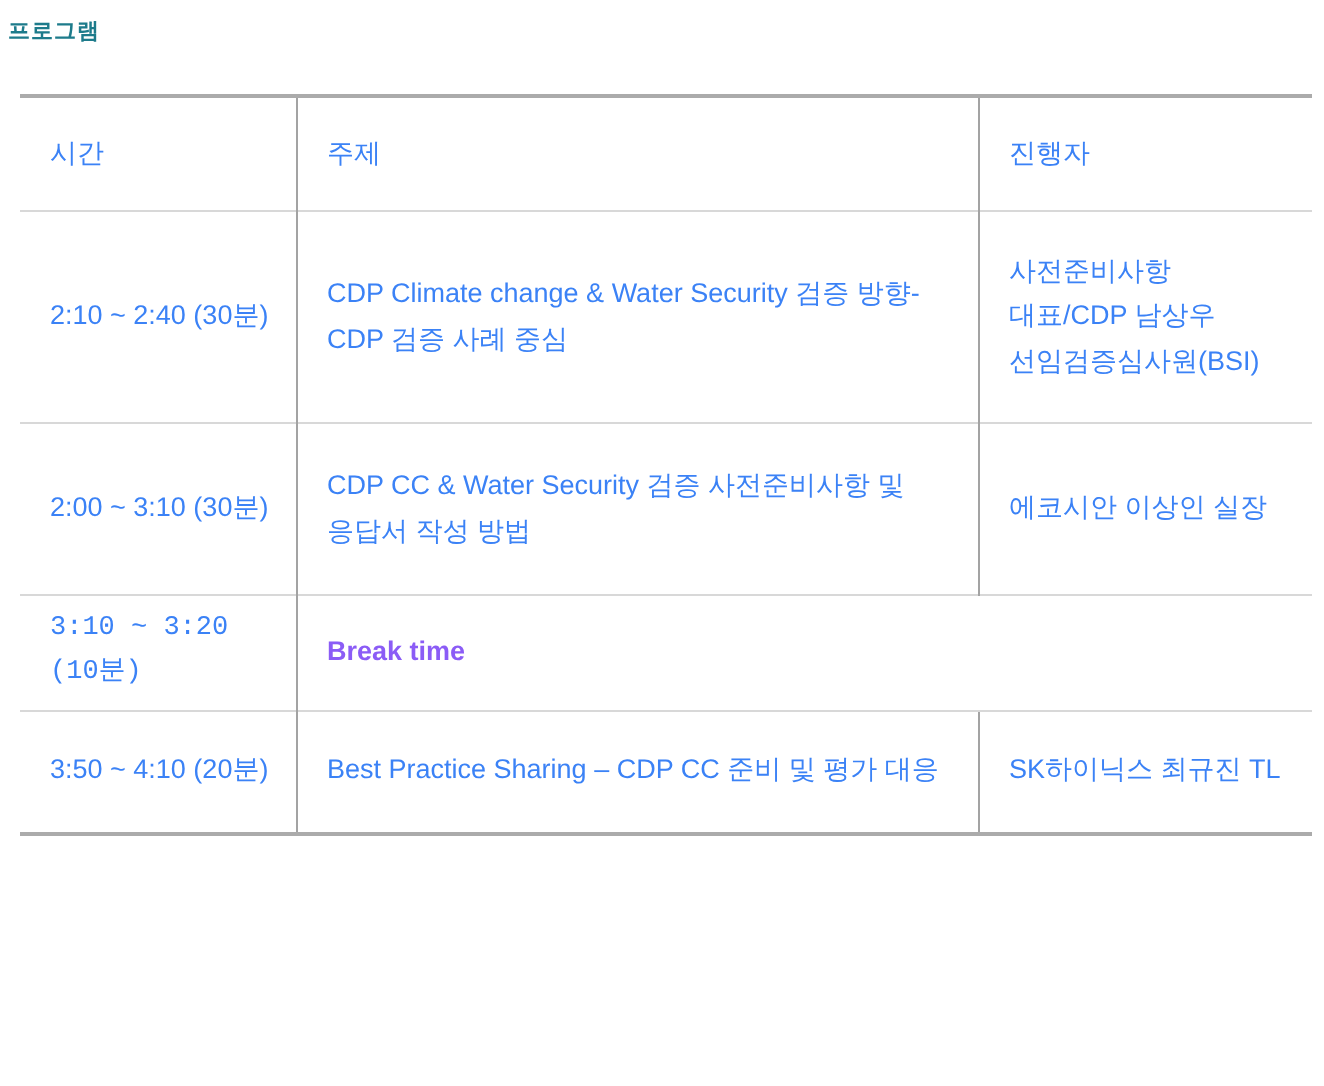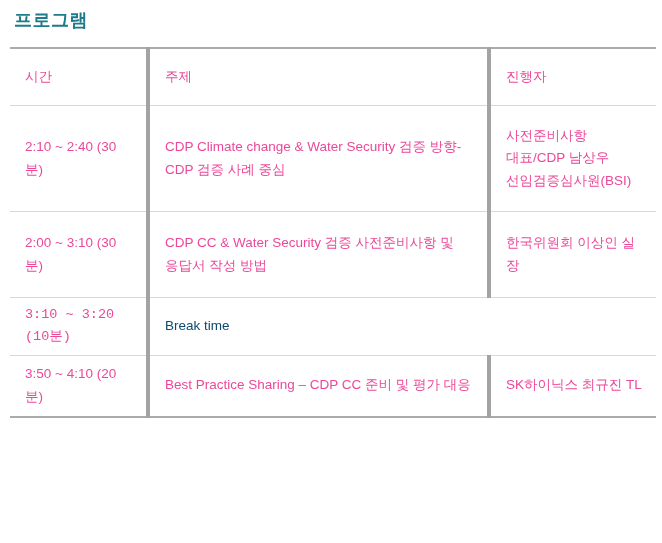--- a/index.html
+++ b/index.html
@@ -10,60 +10,60 @@
   .page {
     position: relative;
     width: 662px;
     height: 543px;
     background: #ffffff;
     font-family: "Liberation Sans", "DejaVu Sans", sans-serif;
     overflow: hidden;
   }
   .page-title {
     position: absolute;
-    left: 14px;
+    left: 4px;
     top: 8px;
-    font-size: 18px;
+    font-size: 11px;
     font-weight: 700;
     color: #1d7b8b;
     letter-spacing: 0.5px;
     margin: 0;
   }
   table.program-table {
     position: absolute;
     left: 10px;
     top: 47px;
     width: 646px;
     border-collapse: collapse;
     table-layout: fixed;
     border-top: 2px solid #ababab;
     border-bottom: 2px solid #ababab;
   }
   .program-table td {
     font-size: 13.5px;
-    color: #ec4899;
+    color: #3b82f6;
     vertical-align: middle;
     padding: 6px 12px 6px 15px;
     line-height: 1.65;
     white-space: pre-line;
     overflow: hidden;
   }
   .program-table td + td {
-    border-left: 4px solid #a3a3a3;
+    border-left: 1px solid #a3a3a3;
     margin-left: 22px;
   }
   .program-table tbody td {
     border-top: 1px solid #d8d8d8;
   }
   .program-table thead td {
     height: 44px;
   }
   .program-table td.bold {
-    font-weight: 400;
-    color: #0c4a6e;
+    font-weight: 700;
+    color: #8b5cf6;
   }
 </style>
 </head>
 <body>
 
 <div class="page">
   <h1 class="page-title">프로그램</h1>
 
   <table class="program-table">
     <colgroup>
@@ -84,21 +84,21 @@
           <td>CDP Climate change &amp; Water Security 검증 방향-
 CDP 검증 사례 중심</td>
           <td>사전준비사항
 대표/CDP 남상우
 선임검증심사원(BSI)</td>
         </tr>
         <tr>
           <td style="height: 73px;">2:00 ~ 3:10 (30분)</td>
           <td>CDP CC &amp; Water Security 검증 사전준비사항 및
 응답서 작성 방법</td>
-          <td>한국위원회 이상인 실장</td>
+          <td>에코시안 이상인 실장</td>
         </tr>
         <tr>
           <td style="height: 43px; font-family: Liberation Mono, monospace;">3:10 ~ 3:20 (10분)</td>
           <td class="bold" colspan="2">Break time</td>
         </tr>
         <tr>
           <td style="height: 48px;">3:50 ~ 4:10 (20분)</td>
           <td>Best Practice Sharing – CDP CC 준비 및 평가 대응</td>
           <td>SK하이닉스 최규진 TL</td>
         </tr>

